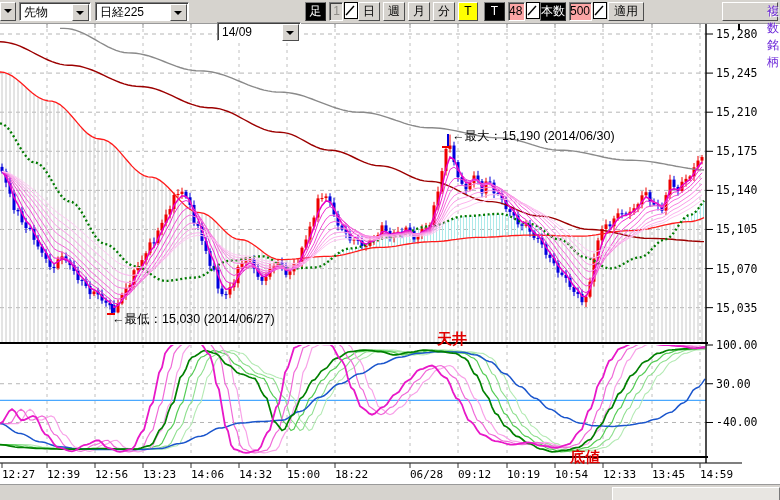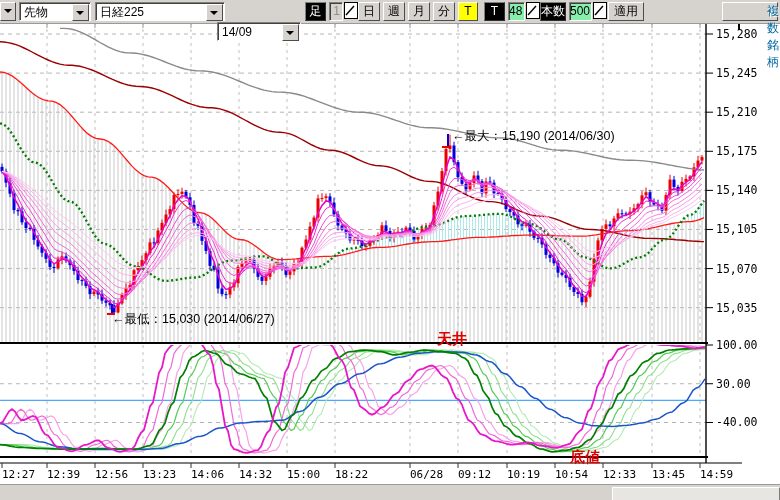--- a/index.html
+++ b/index.html
@@ -6,29 +6,29 @@
   #win{position:relative;width:780px;height:500px;overflow:hidden;background:#fff;
        font-family:"Liberation Sans","DejaVu Sans",sans-serif;}
   
   #toolbar{position:absolute;left:0;top:0;width:780px;height:23px;background:#d6d3ce;
            border-bottom:1px solid #9a9a9a;z-index:5;}
   .tb{position:absolute;top:2px;height:19px;box-sizing:border-box;font-size:12px;line-height:17px;}
   .btn{background:#d6d3ce;border:1px solid;border-color:#ffffff #4d4d4d #4d4d4d #ffffff;
        text-align:center;color:#000;cursor:default;}
   .btn-black{background:#000;color:#fff;border:1px solid;border-color:#808080 #303030 #303030 #808080;text-align:center;}
   .btn-yellow{background:#ffff00;border:1px solid;border-color:#ffffff #4d4d4d #4d4d4d #ffffff;text-align:center;}
-  .btn-disabled{color:#0369a1;text-shadow:1px 1px 0 #fff;padding-left:44px;}
+  .btn-disabled{color:#6d28d9;text-shadow:1px 1px 0 #fff;padding-left:44px;}
   .combo{background:#fff;border:1px solid;border-color:#808080 #fff #fff #808080;
          box-shadow:inset 1px 1px 0 #404040;}
   .combo .ctext{position:absolute;left:4px;top:1px;font-size:12px;color:#000;white-space:nowrap;}
   .drop{position:absolute;right:1px;top:1px;width:15px;height:15px;background:#d6d3ce;
         border:1px solid;border-color:#ffffff #4d4d4d #4d4d4d #ffffff;}
   .tri{position:absolute;left:3px;top:6px;width:0;height:0;border-left:4px solid transparent;
        border-right:4px solid transparent;border-top:4px solid #000;}
-  .spinfield{background:#86efac;border:1px solid;border-color:#808080 #fff #fff #808080;
+  .spinfield{background:#fca5a5;border:1px solid;border-color:#808080 #fff #fff #808080;
              box-shadow:inset 1px 1px 0 #404040;font-size:12px;text-align:right;padding-right:2px;color:#000;}
   .spinfield.dis{background:#d6d3ce;color:#8f8d88;}
   .spinbtn{position:absolute;top:2px;width:12px;height:15px;background:#fff;
            border:1px solid #000;}
   
   #chartsvg{position:absolute;left:0;top:0;z-index:1;}
   
   #hstrip{position:absolute;left:0;top:484px;width:780px;height:16px;background:#d6d3ce;
           border-top:1px solid #9a9a9a;z-index:4;}
   #hthumb{position:absolute;left:612px;top:2px;width:166px;height:12px;background:#e8e6e2;
@@ -573,21 +573,21 @@
         <span class="tri" style="left:3px;"></span>
       </div>
 
     <div class="tb combo" style="left:19px;width:72px;">
       <span class="ctext">先物</span>
       <span class="drop">
           <span class="tri"></span>
         </span>
     </div>
 
-    <div class="tb combo" style="left:95px;width:130px;">
+    <div class="tb combo" style="left:95px;width:94px;">
       <span class="ctext">日経225</span>
       <span class="drop">
           <span class="tri"></span>
         </span>
     </div>
 
     <div class="tb combo" style="left:217px;width:84px;margin-top:20px;">
       <span class="ctext">14/09</span>
       <span class="drop">
           <span class="tri"></span>

